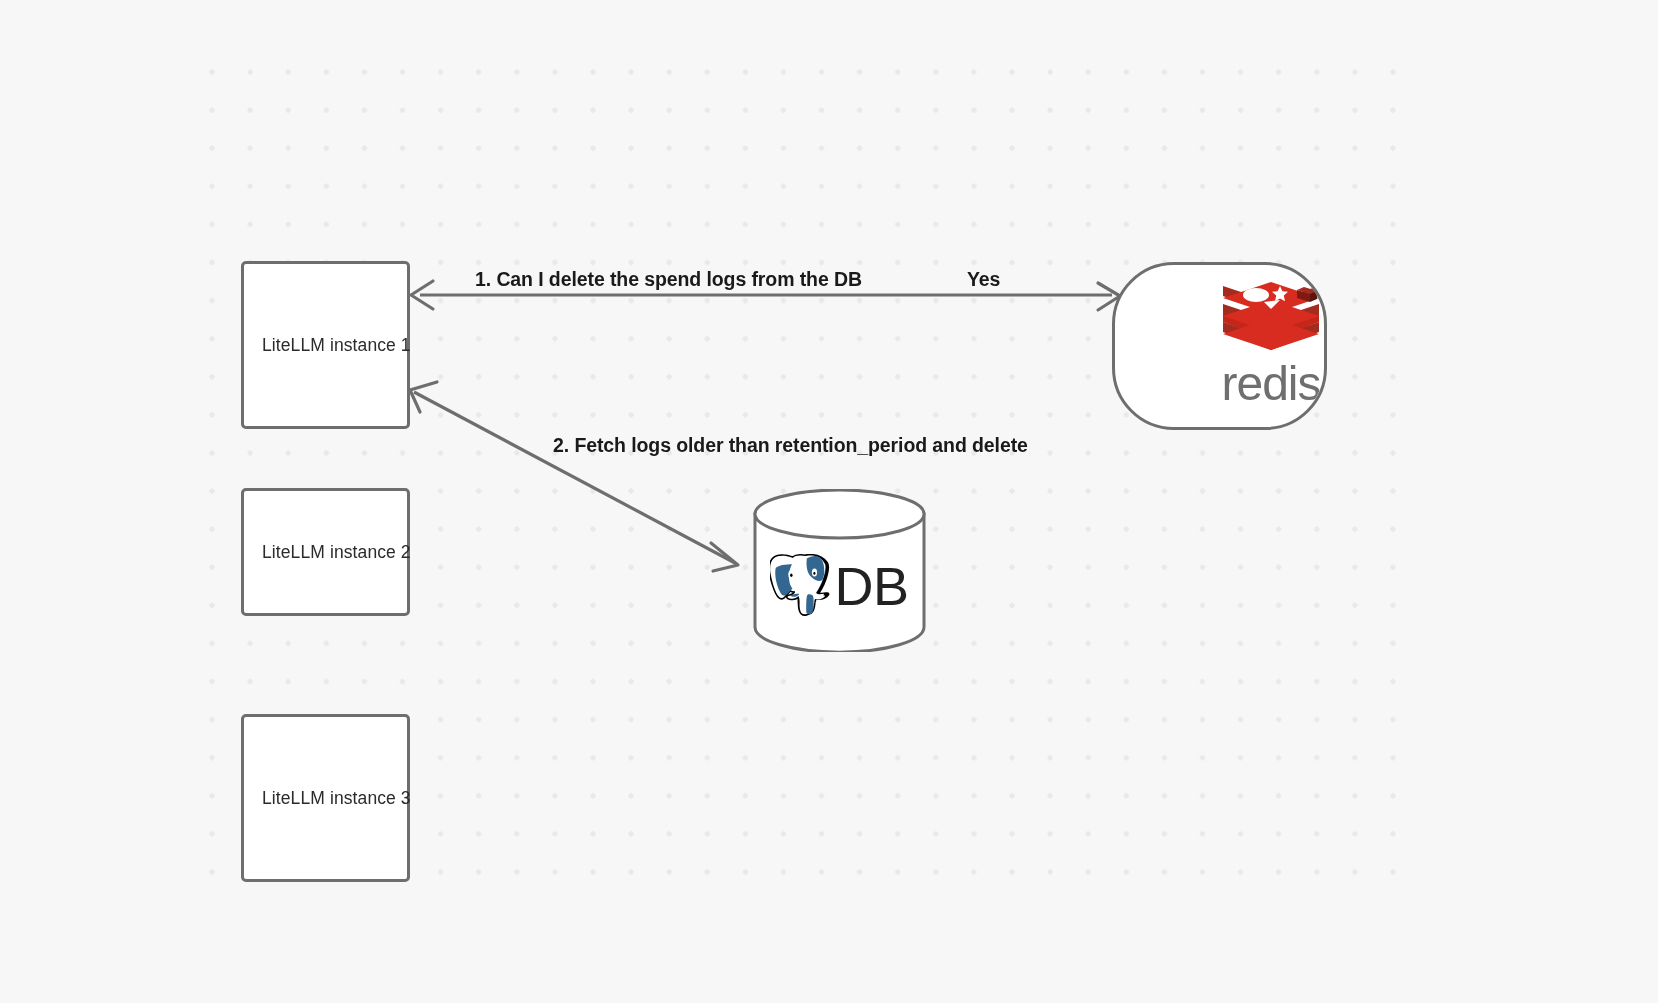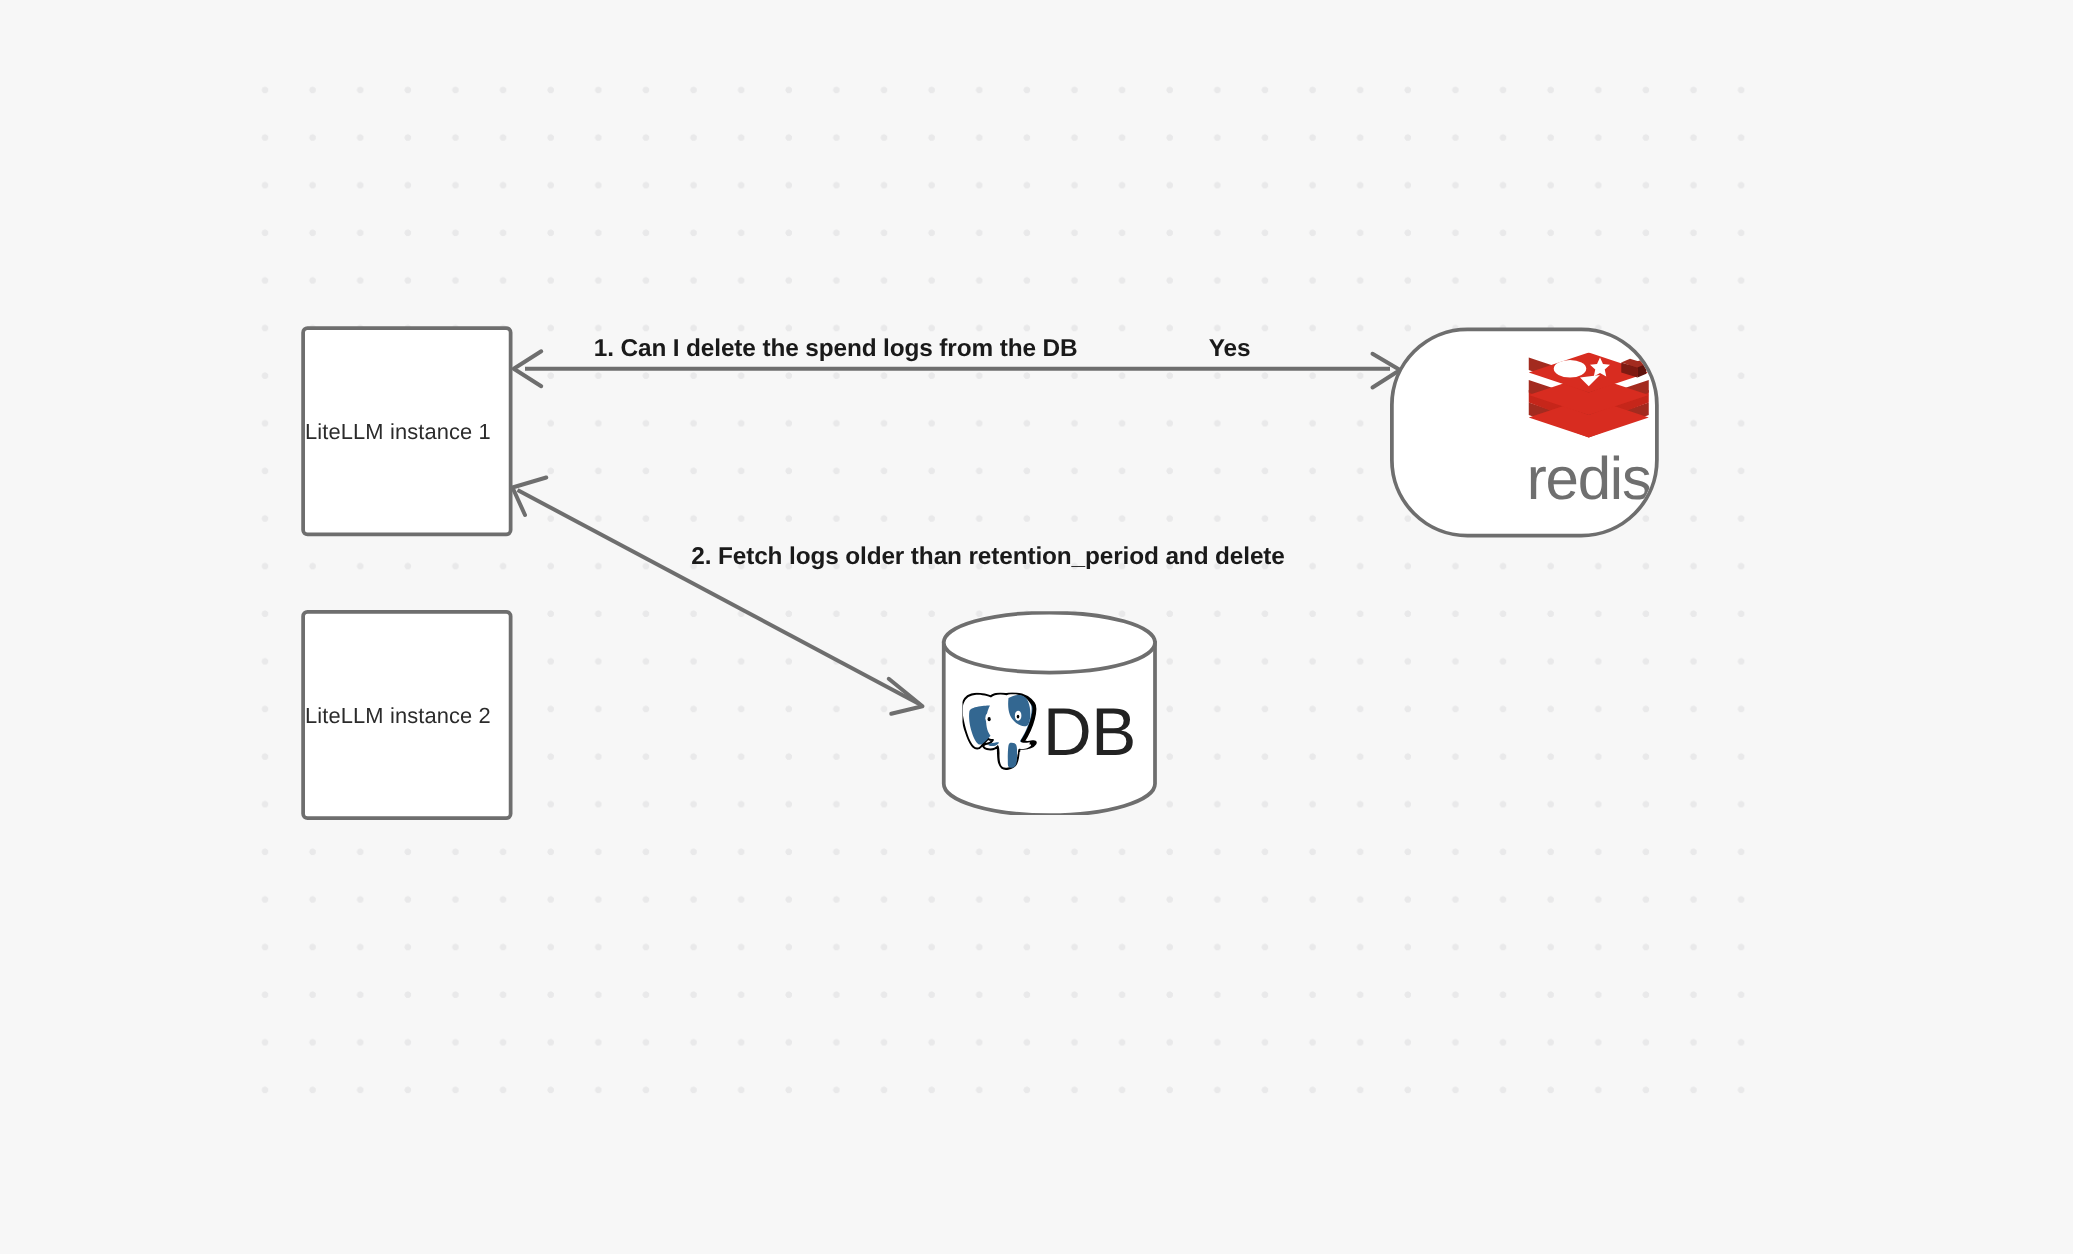--- a/index.html
+++ b/index.html
@@ -56,26 +56,27 @@
   }
 
   .litellm-box {
     border-radius: 5px;
   }
 
   .litellm-label {
     font-size: 17.5px;
     color: #2b2b2b;
     font-weight: 400;
+    padding-left: 18px;
     letter-spacing: 0.1px;
     white-space: nowrap;
   }
 
   #node-litellm-1 { left: 241px; top: 261px; width: 169px; height: 168px; }
-  #node-litellm-2 { left: 241px; top: 488px; width: 169px; height: 168px; }
+  #node-litellm-2 { left: 241px; top: 488px; width: 169px; height: 128px; }
   #node-litellm-3 { left: 241px; top: 714px; width: 169px; height: 168px; }
 
   
   #node-redis {
     left: 1112px;
     top: 262px;
     width: 215px;
     height: 168px;
     border-radius: 62px;
     flex-direction: column;
@@ -166,20 +167,23 @@
   </svg>
 
   <div class="node litellm-box" id="node-litellm-1">
     <span class="litellm-label">LiteLLM instance 1</span>
   </div>
 
   <div class="node litellm-box" id="node-litellm-2">
     <span class="litellm-label">LiteLLM instance 2</span>
   </div>
 
+  <div class="node litellm-box" id="node-litellm-3">
+    <span class="litellm-label">LiteLLM instance 3</span>
+  </div>
 
   <div class="node" id="node-redis">
     <div class="redis-logo">
 
       <svg class="redis-mark" width="106" height="78" viewBox="0 0 106 78">
 
         <path d="M53 56 L101 40 L101 50 L53 68 L5 50 L5 40 Z" fill="#a32b1f"></path>
         <path d="M53 46 L101 30 L101 40 L53 58 L5 40 L5 30 Z" fill="#c6261a"></path>
         <polygon points="53,36 101,52 53,68 5,52" fill="#d82c20"></polygon>
 

